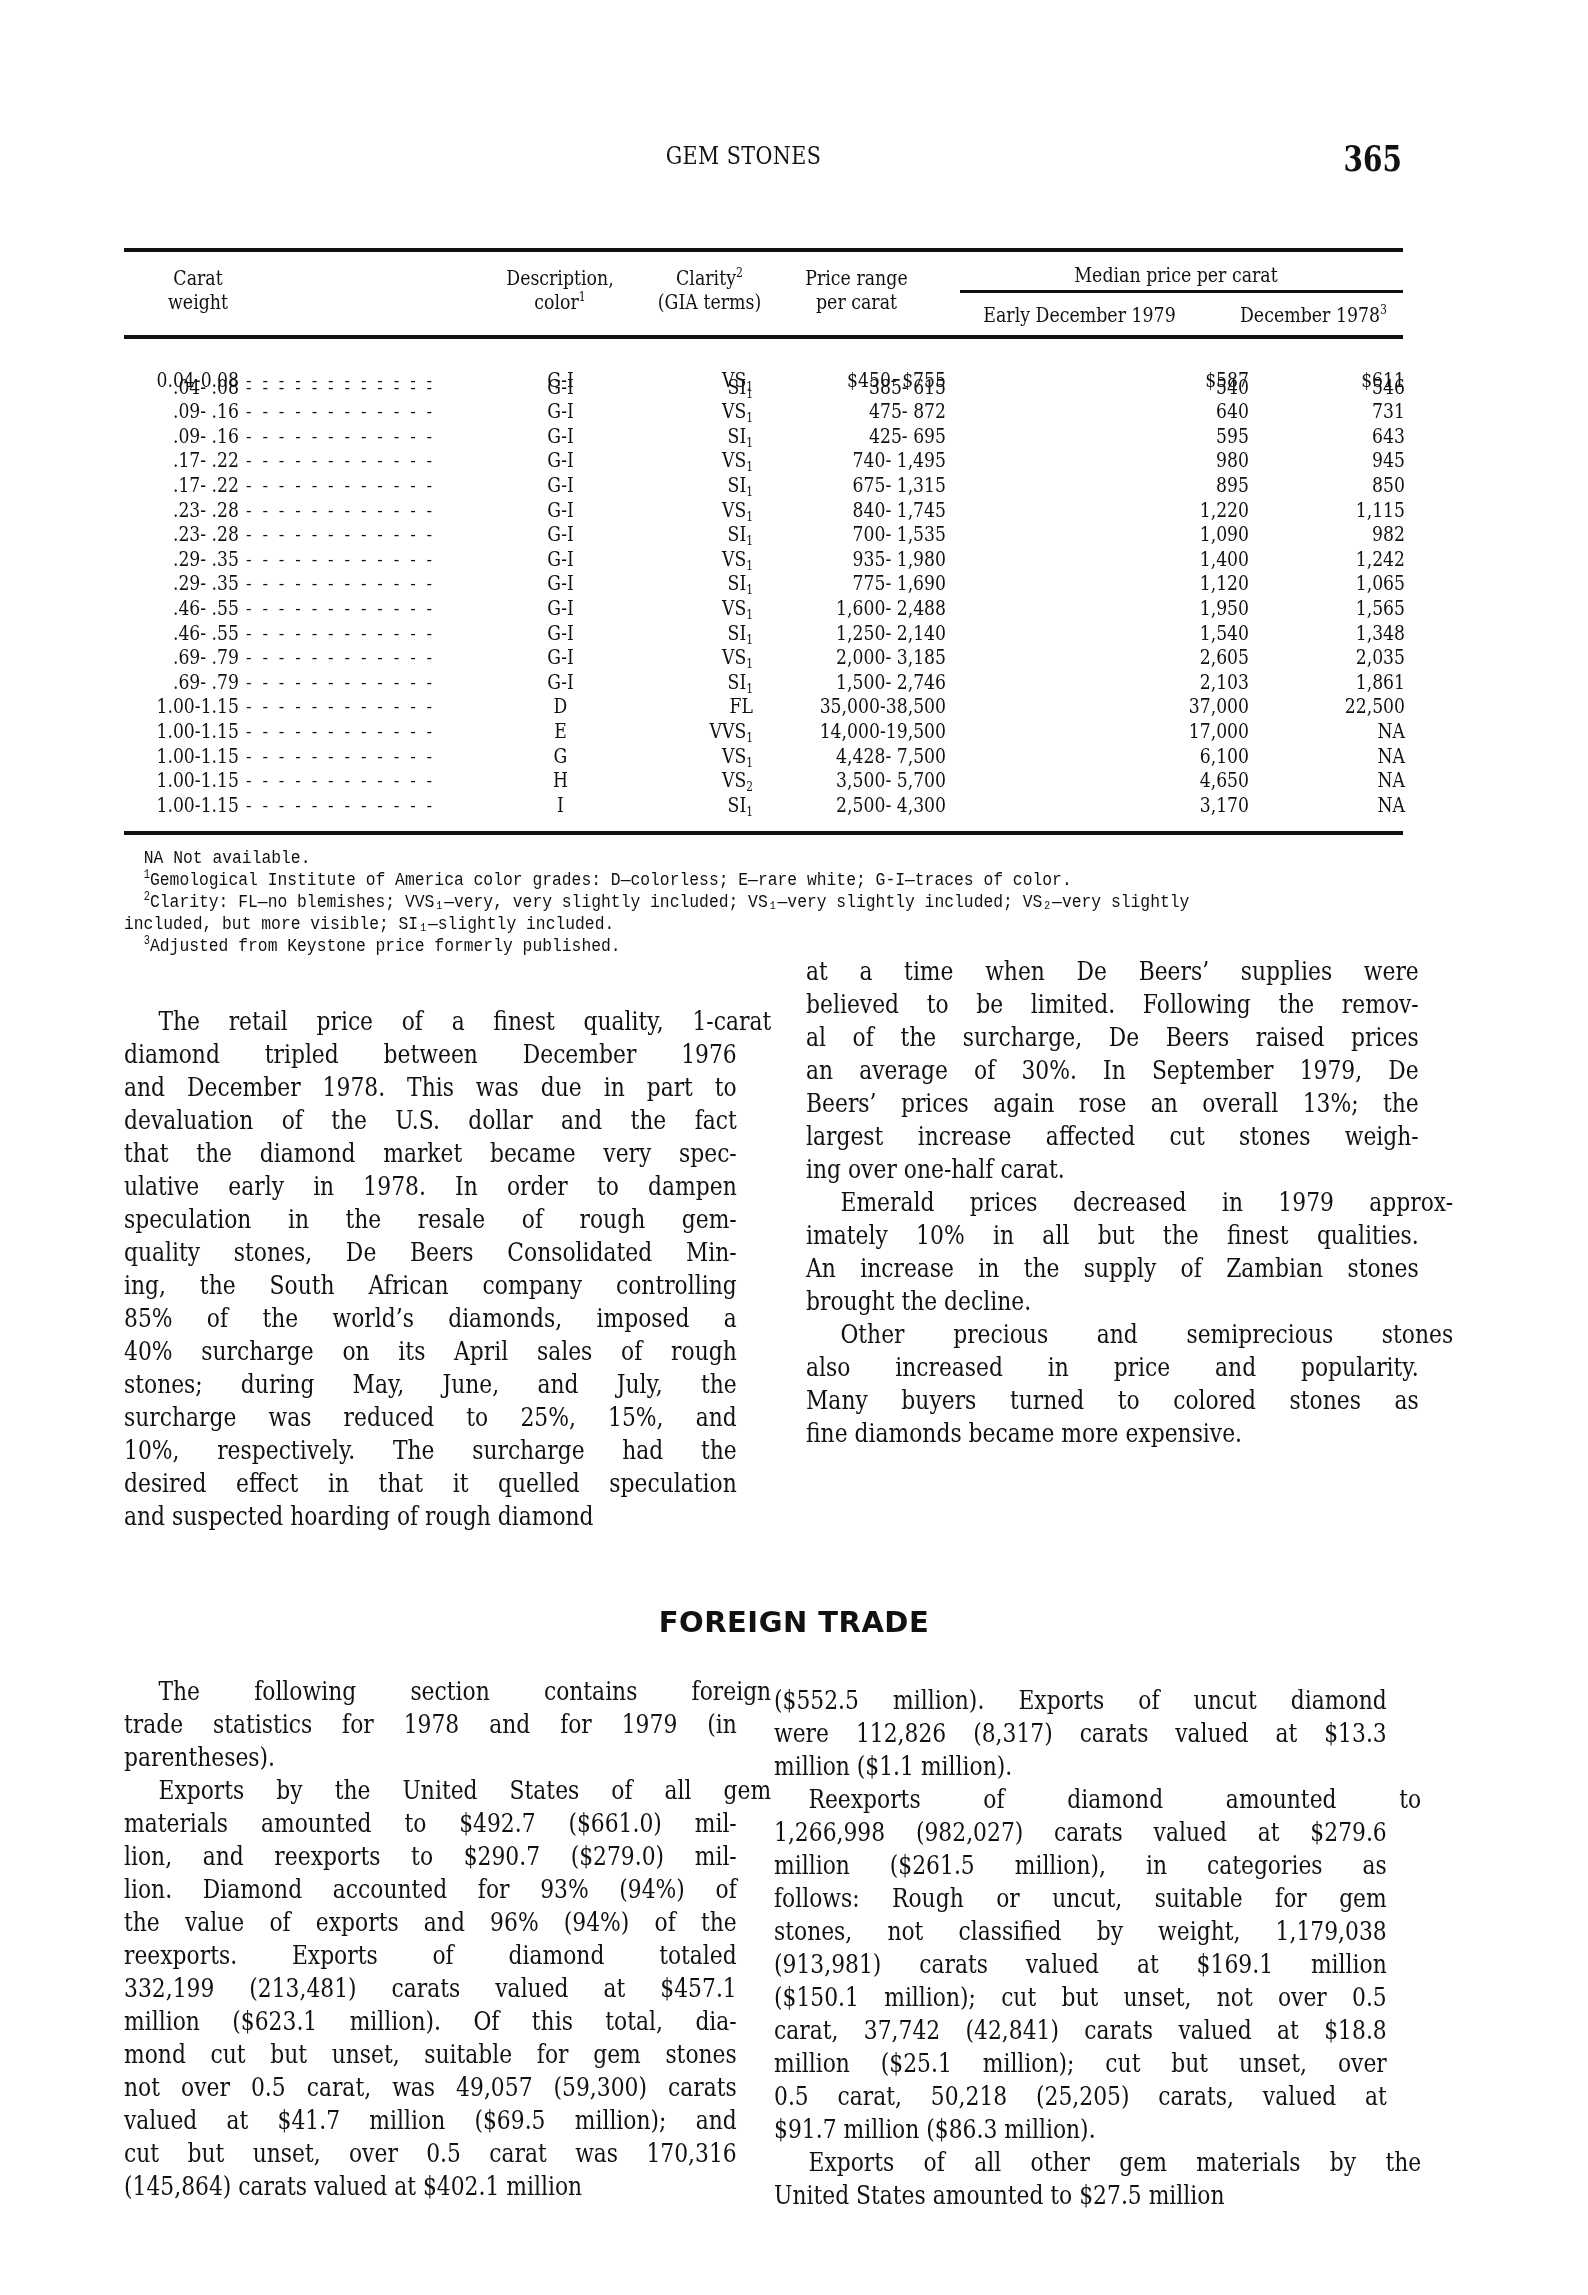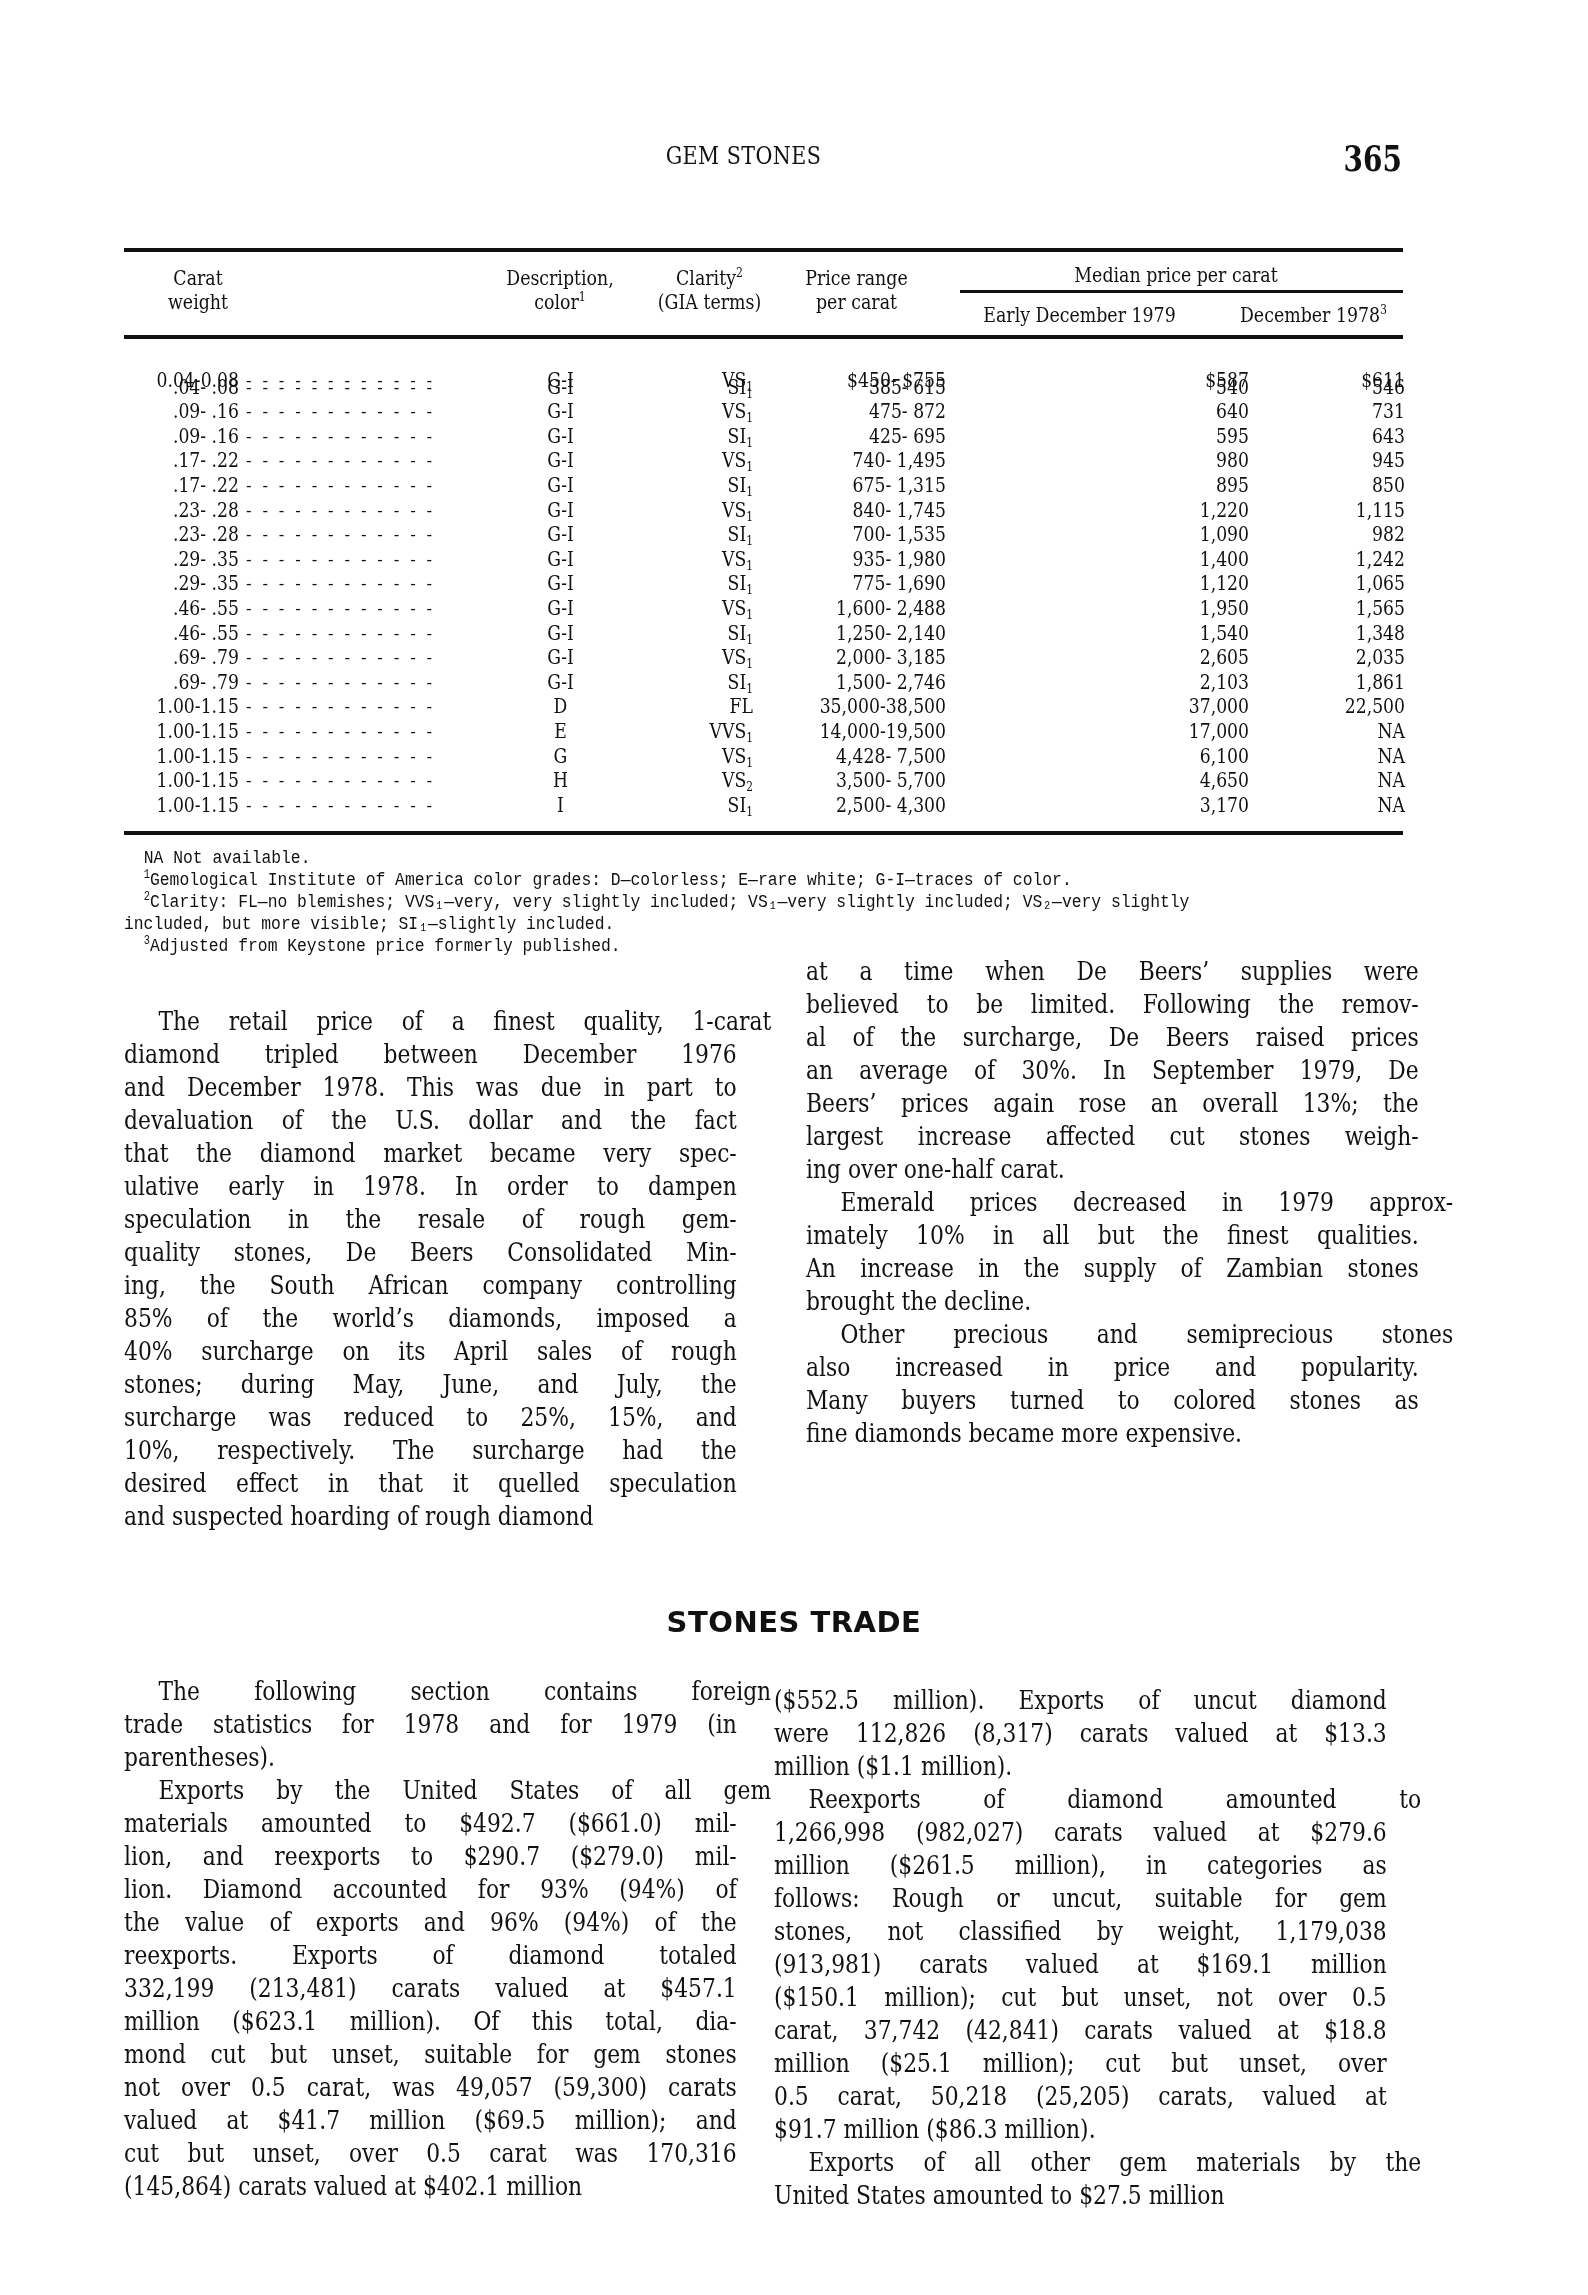--- a/index.html
+++ b/index.html
@@ -296,21 +296,21 @@
     <span class="line" style="padding-left: 41px;">Emerald prices decreased in 1979 approx-</span>
     <span class="line">imately 10% in all but the finest qualities.</span>
     <span class="line">An increase in the supply of Zambian stones</span>
     <span class="line last">brought the decline.</span>
     <span class="line" style="padding-left: 41px;">Other precious and semiprecious stones</span>
     <span class="line">also increased in price and popularity.</span>
     <span class="line">Many buyers turned to colored stones as</span>
     <span class="line last">fine diamonds became more expensive.</span>
   </div>
 
-<div id="section-heading" class="abs">STONES TRADE</div>
+<div id="section-heading" class="abs">FOREIGN TRADE</div>
 
 <div id="col-b1" class="col">
     <span class="line" style="padding-left: 41px;">The following section contains foreign</span>
     <span class="line">trade statistics for 1978 and for 1979 (in</span>
     <span class="line last">parentheses).</span>
     <span class="line" style="padding-left: 41px;">Exports by the United States of all gem</span>
     <span class="line">materials amounted to $492.7 ($661.0) mil-</span>
     <span class="line">lion, and reexports to $290.7 ($279.0) mil-</span>
     <span class="line">lion. Diamond accounted for 93% (94%) of</span>
     <span class="line">the value of exports and 96% (94%) of the</span>

